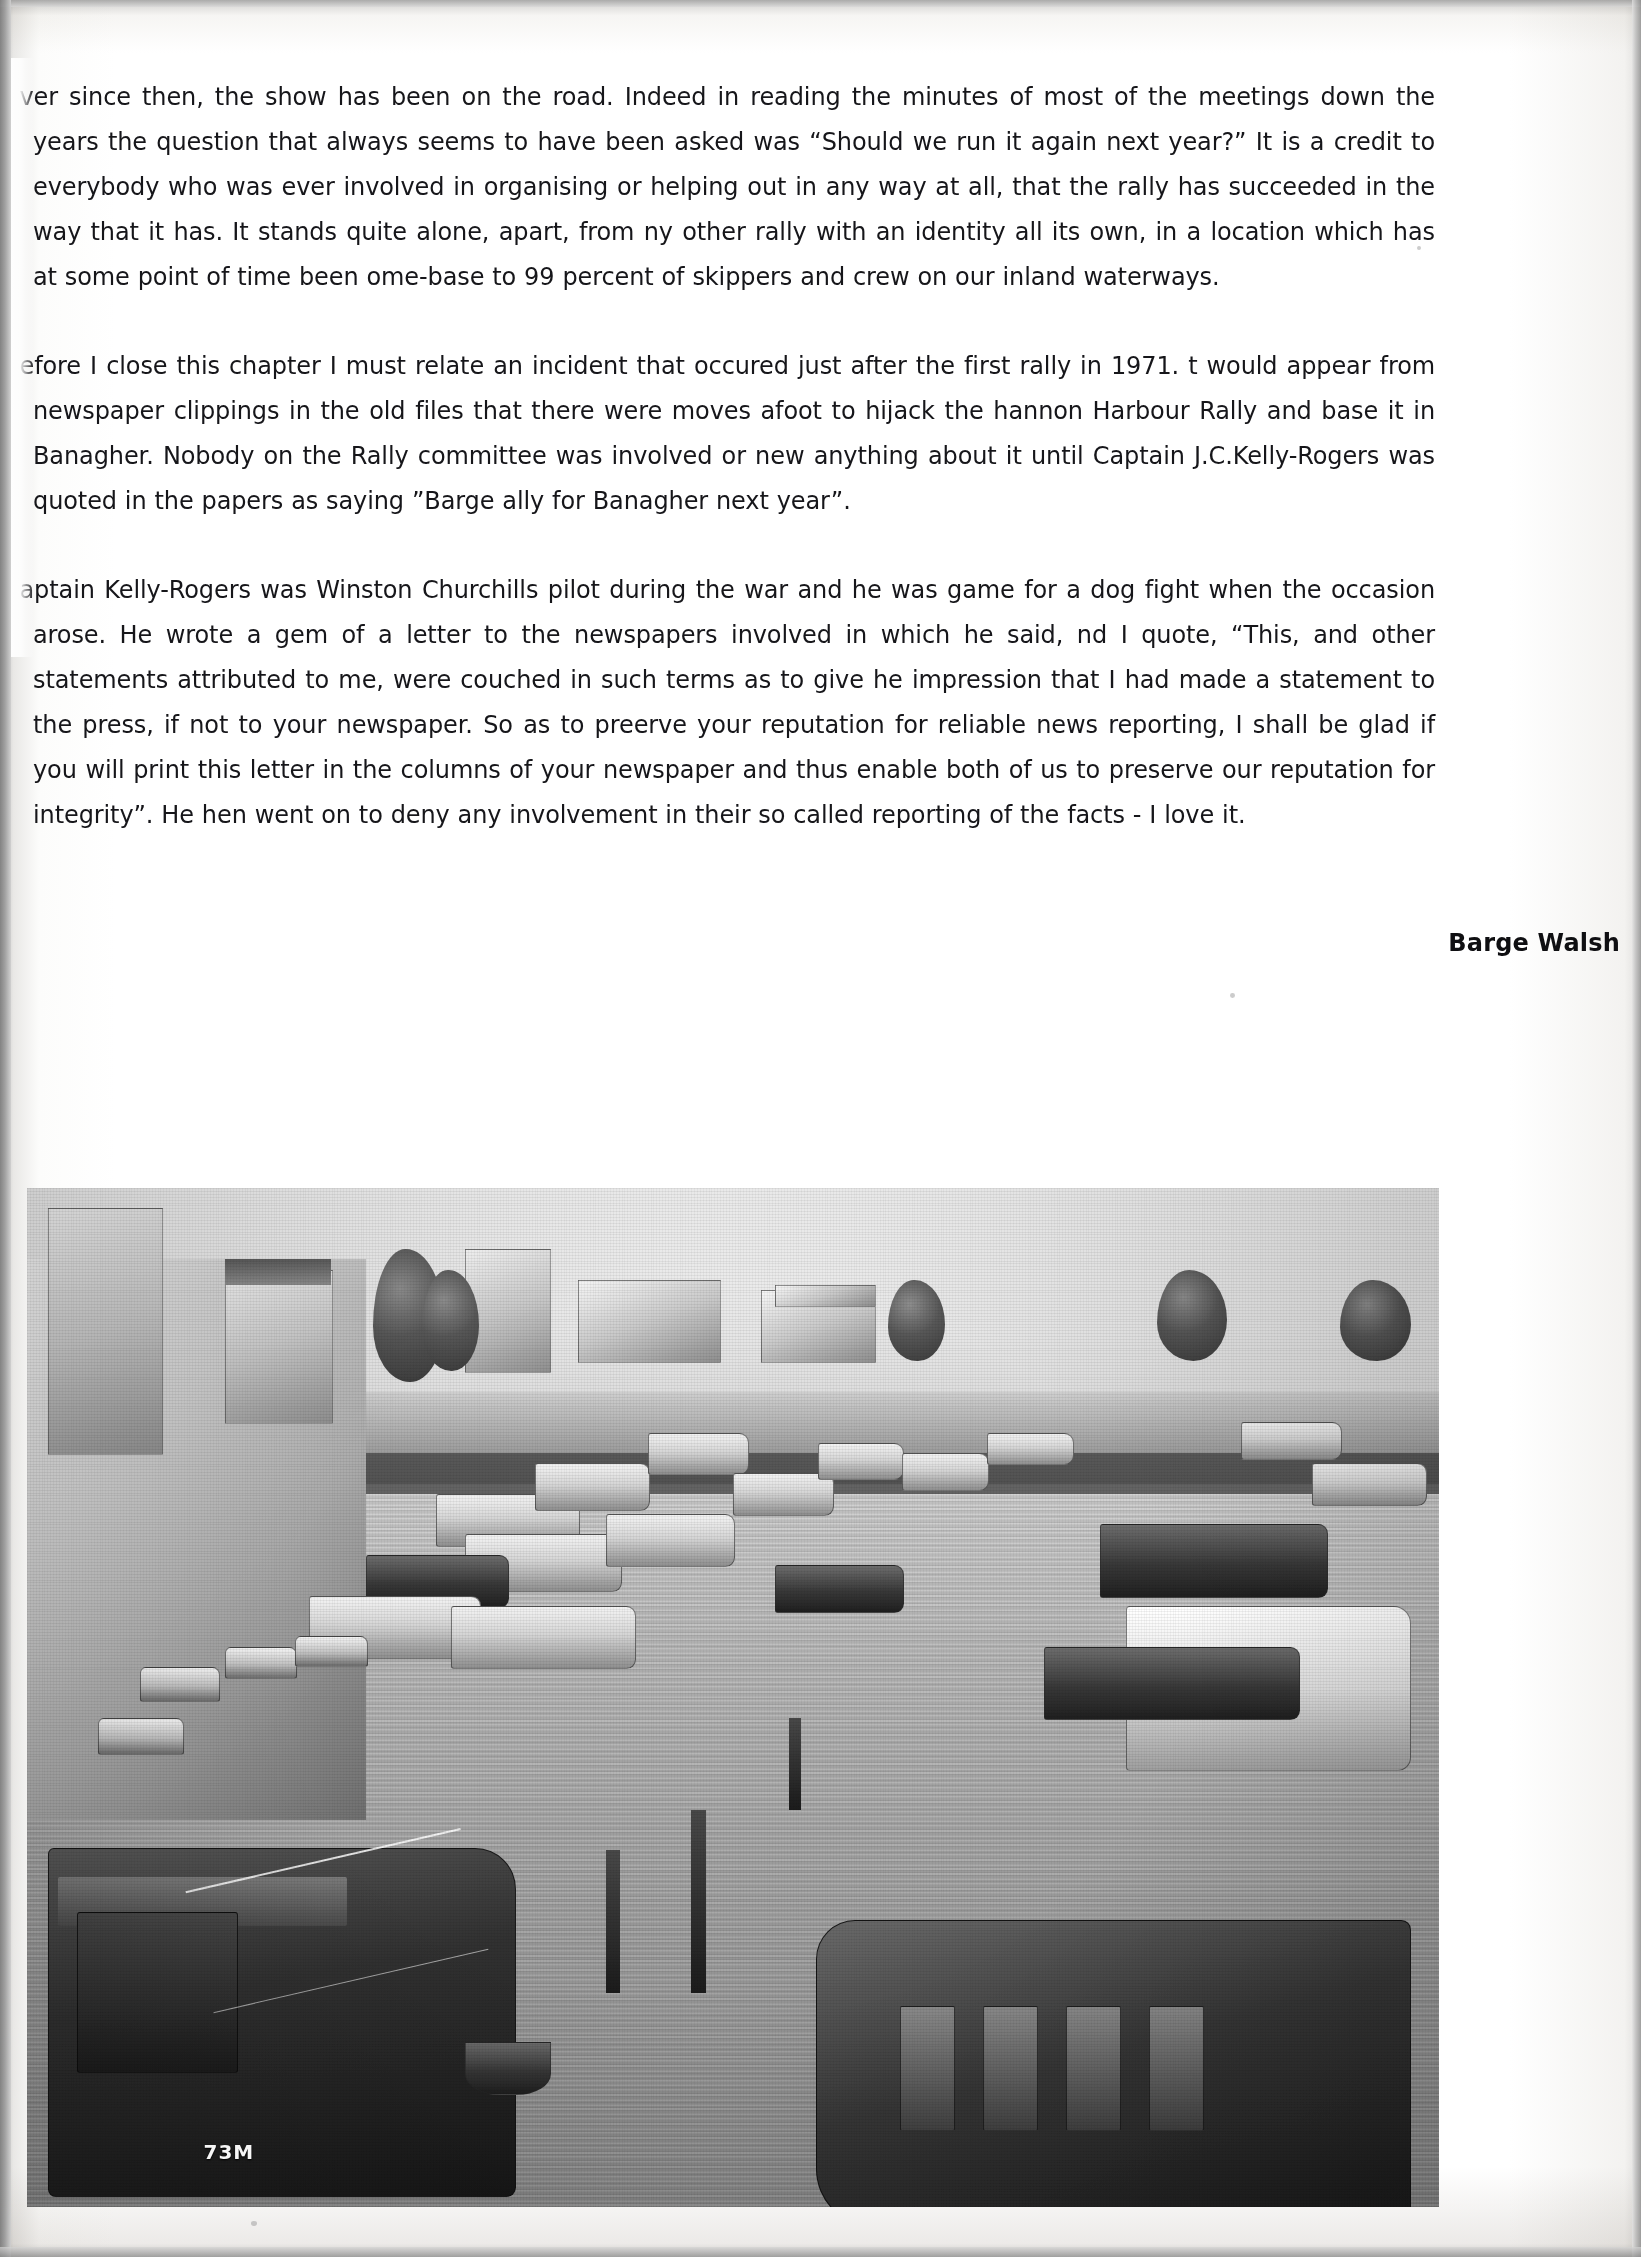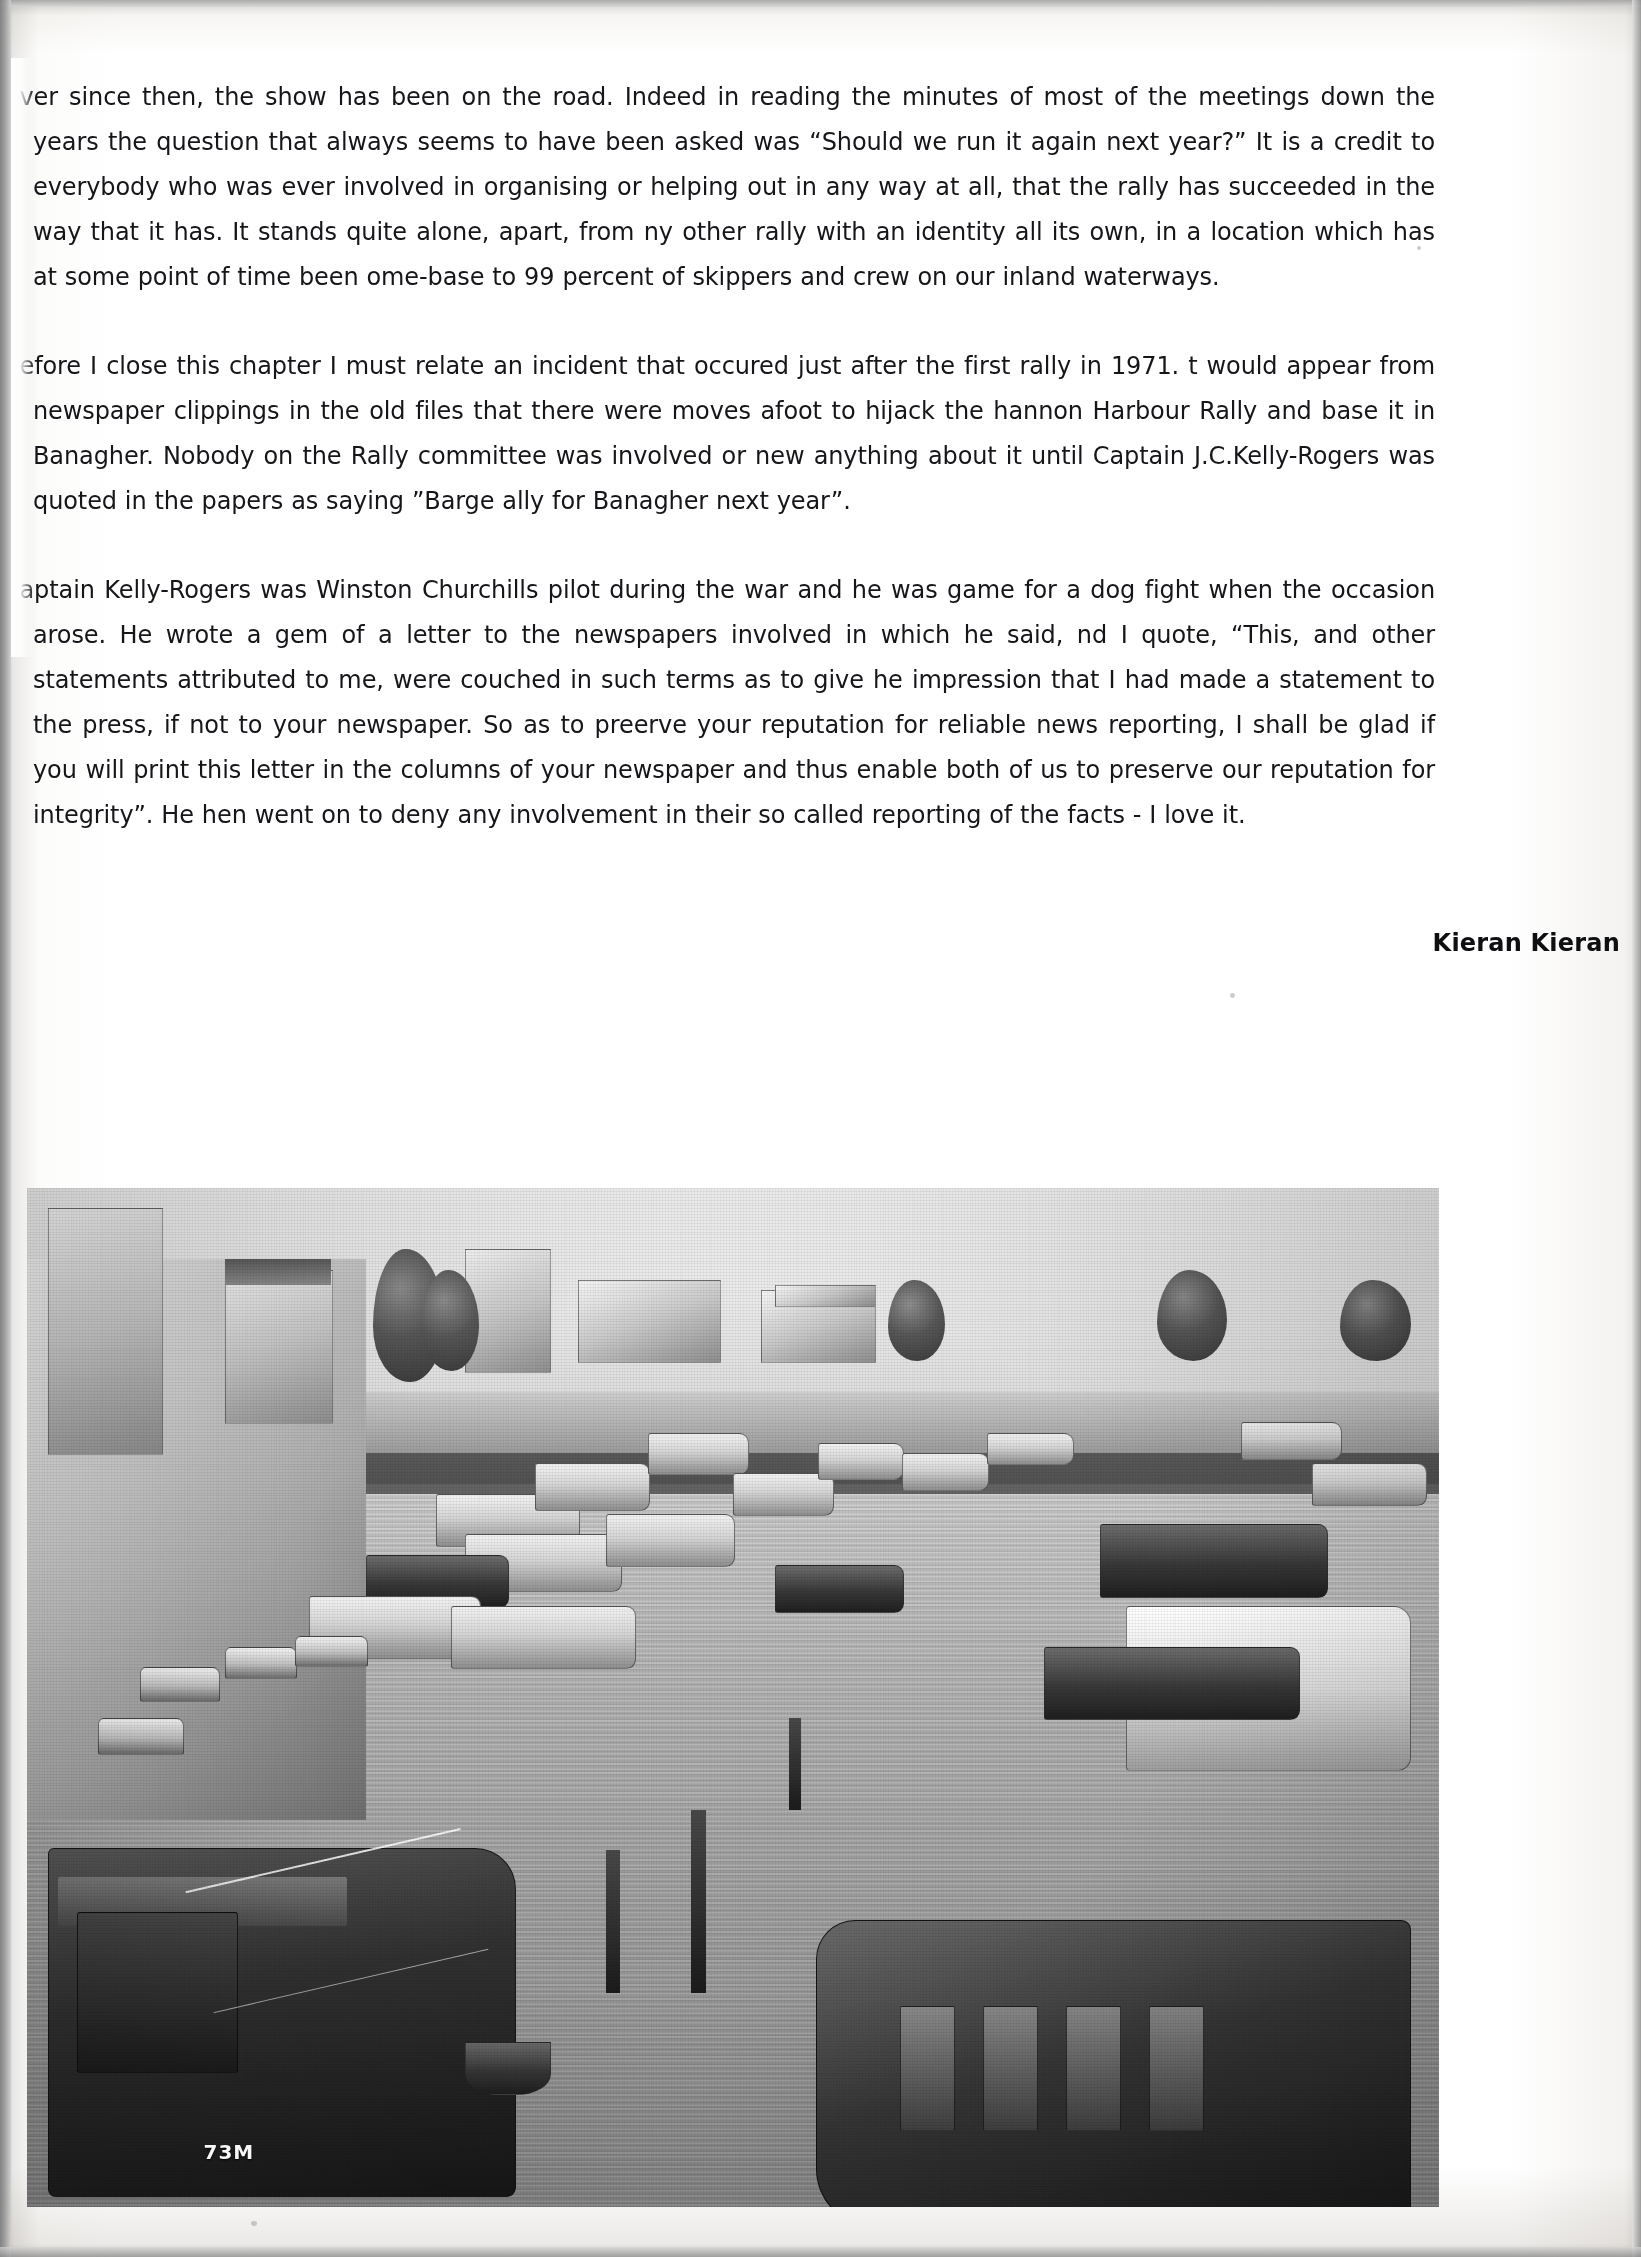--- a/index.html
+++ b/index.html
@@ -262,21 +262,21 @@
   <div class="speck" style="left:251px;top:2221px;width:5.8px;height:4.8px;"></div>
   <div class="speck" style="left:1417px;top:246px;width:3.9px;height:3.9px;"></div>
 
   <div class="text-body">
     <p class="para">ver since then, the show has been on the road. Indeed in reading the minutes of most of the meetings down the years the question that always seems to have been asked was “Should we run it again next year?” It is a credit to everybody who was ever involved in organising or helping out in any way at all, that the rally has succeeded in the way that it has. It stands quite alone, apart, from ny other rally with an identity all its own, in a location which has at some point of time been ome-base to 99 percent of skippers and crew on our inland waterways.</p>
     <p class="para">efore I close this chapter I must relate an incident that occured just after the first rally in 1971. t would appear from newspaper clippings in the old files that there were moves afoot to hijack the hannon Harbour Rally and base it in Banagher. Nobody on the Rally committee was involved or new anything about it until Captain J.C.Kelly-Rogers was quoted in the papers as saying ”Barge ally for Banagher next year”.</p>
     <p class="para">aptain Kelly-Rogers was Winston Churchills pilot during the war and he was game for a dog fight when the occasion arose. He wrote a gem of a letter to the newspapers involved in which he said, nd I quote, “This, and other statements attributed to me, were couched in such terms as to give he impression that I had made a statement to the press, if not to your newspaper. So as to preerve your reputation for reliable news reporting, I shall be glad if you will print this letter in the columns of your newspaper and thus enable both of us to preserve our reputation for integrity”. He hen went on to deny any involvement in their so called reporting of the facts -  I love it.</p>
   </div>
   <div class="gutter-fade"></div>
 
-  <div class="byline">Kieran Kieran</div>
+  <div class="byline">Barge Walsh</div>
 
   <div class="photo-frame">
     <div class="photo">
       <div class="sky"></div>
       <div class="far-bank"></div>
       <div class="water"></div>
 
       <div class="quay-left"></div>
       <div class="bldg" style="left:1.5%;top:2%;width:8%;height:24%;"></div>
       <div class="bldg" style="left:14%;top:8%;width:7.5%;height:15%;"></div>

